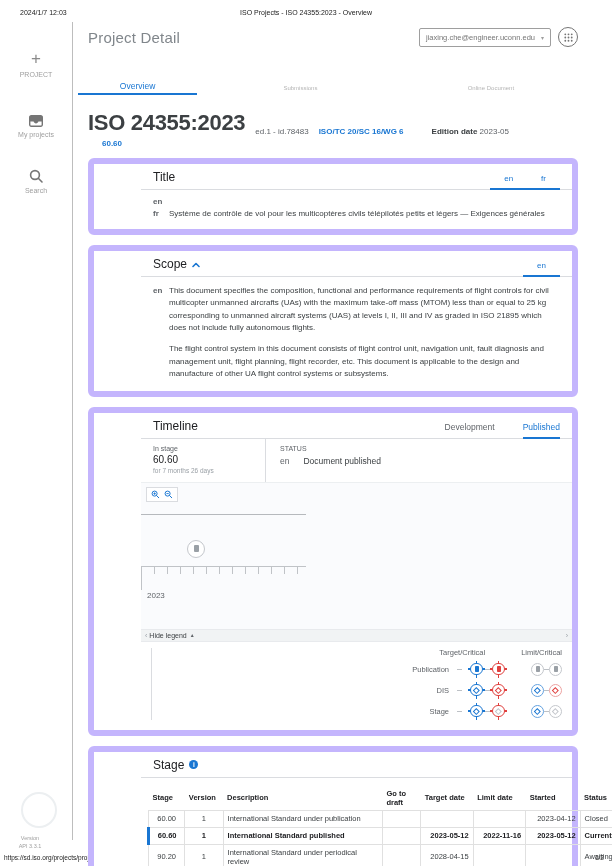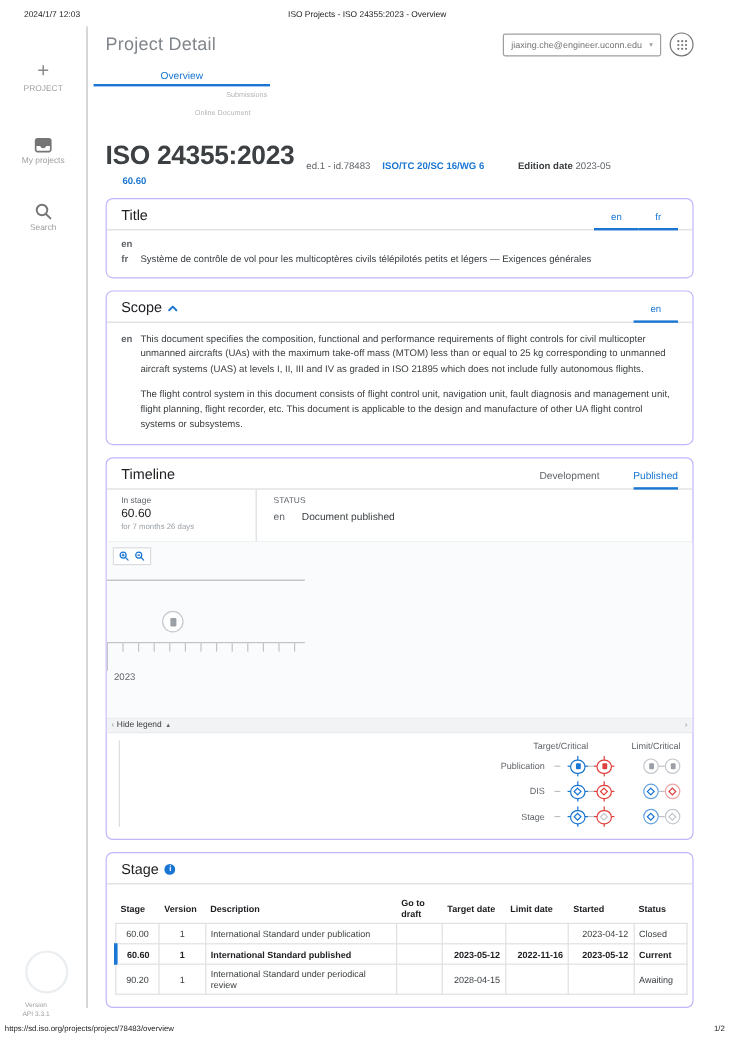--- a/index.html
+++ b/index.html
@@ -28,39 +28,39 @@
   .content { padding-left:15px; width:505px; }
 
   .page-head { display:flex; align-items:center; justify-content:space-between; height:30px; }
   .page-title { font-size:15px; color:#80868b; font-weight:400; letter-spacing:.2px; }
   .account-area { display:flex; align-items:center; gap:7px; }
   .account-select { display:flex; align-items:center; gap:6px; border:1px solid #9e9e9e; border-radius:2px; padding:4px 6px; font-size:7.5px; color:#757575; cursor:pointer; }
   .caret { font-size:6px; color:#9e9e9e; }
   .apps-btn { width:20px; height:20px; border:1.4px solid #757575; border-radius:50%; display:flex; align-items:center; justify-content:center; cursor:pointer; }
 
   
-  .tabs { display:flex; margin-top:5px; margin-left:-10px;flex-direction:column; }
+  .tabs { display:flex; margin-top:28px; margin-left:-10px; }
   .tab { height:15px; display:flex; align-items:center; justify-content:center; cursor:pointer; }
   .tab-overview { width:147px; font-size:8.5px; color:#1976d2; border-bottom:2.5px solid #1976d2; padding-bottom:2px; }
   .tab-faint { font-size:6px; color:#b5b5b5; }
   .tab-2 { width:255px; }
   .tab-3 { width:215px; }
 
   
   .proj-head { margin-top:15px; }
   .proj-line1 { display:flex; align-items:flex-end; gap:10px; }
   .proj-code { font-size:22px; font-weight:700; color:#3c4043; letter-spacing:-.3px; }
   .proj-edid { font-size:8px; color:#5f6368; }
   .proj-committee { font-size:8px; font-weight:700; color:#1976d2; cursor:pointer; }
   .proj-edition { font-size:8px; color:#5f6368; margin-left:18px; }
   .proj-edition b { color:#3c4043; }
   .proj-stagecode { font-size:8px; font-weight:700; color:#1976d2; margin:3px 0 0 14px; cursor:pointer; }
 
   
-  .card { width:490px; border:1px solid #c4b5fd; border-radius:6px; margin-top:10px; background:#fff; }
+  .card { width:490px; border:6px solid #c4b5fd; border-radius:6px; margin-top:10px; background:#fff;padding-left:47px; }
   .card-head { display:flex; align-items:flex-end; justify-content:space-between; padding:0 12px; height:26px; border-bottom:1px solid #dadce0; position:relative; }
   .card-title { font-size:12px; color:#202124; padding-bottom:5px; display:flex; align-items:center; gap:5px; }
   .lang-tabs { display:flex; }
   .lang-tab { font-size:8px; color:#1976d2; padding:0 14px 5px; cursor:pointer; }
   .lang-active { border-bottom:2px solid #1976d2; margin-bottom:-1px; }
 
   .kv-row { display:flex; font-size:8px; line-height:1.55; color:#3c4043; }
   .kv-key { width:16px; font-weight:700; color:#5f6368; flex:none; }
 
   .title-body { padding:6px 12px 8px; }

